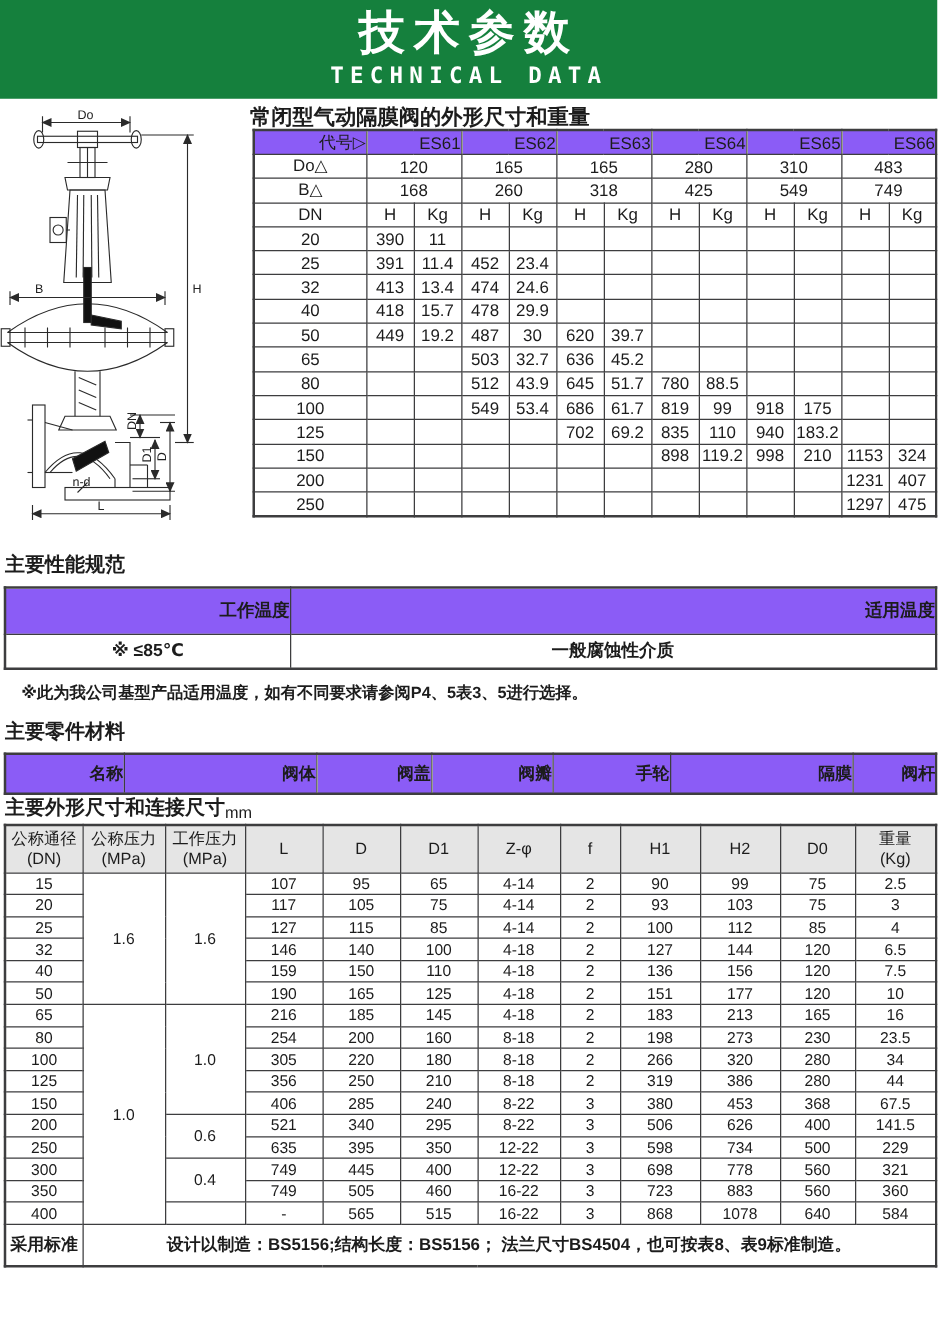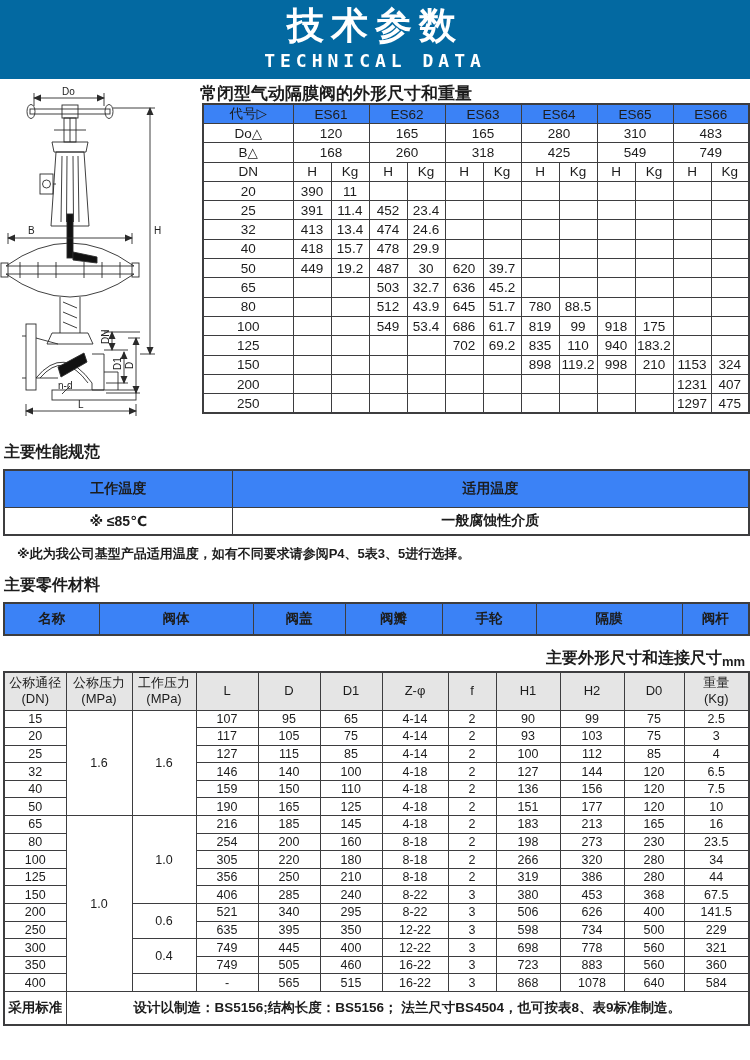--- a/index.html
+++ b/index.html
@@ -2,49 +2,49 @@
 <html><head>
 <meta charset="utf-8">
 <style>
   * { margin:0; padding:0; box-sizing:border-box; }
   html,body { width:750px; }
   body {
     height:1060px; position:relative; background:#fff; overflow:hidden;
     font-family:"Liberation Sans","DejaVu Sans",sans-serif; color:#1c1c1c;
   }
   
-  .banner { height:79px; background:#0369a1; text-align:center; overflow:hidden; }
+  .banner { height:79px; background:#15803d; text-align:center; overflow:hidden; }
   .banner-cn { color:#fff; font-size:37px; font-weight:bold; letter-spacing:7px; line-height:46px; padding-top:3px; }
   .banner-en { color:#fff; font-size:18px; font-weight:bold; letter-spacing:5px; line-height:24px;
                font-family:"DejaVu Sans Mono","Liberation Mono",monospace; }
   
   .sec1 { position:relative; height:349px; }
   .sec1-title { position:absolute; left:200px; top:3px; font-size:17px; font-weight:bold; }
   .diagram { position:absolute; left:0; top:7px; }
   .es-wrap { position:absolute; left:202px; top:24px; }
   table { border-collapse:collapse; table-layout:fixed; }
   td,th { border:1px solid #3d3d3f; text-align:center; vertical-align:middle; padding:0; font-weight:normal; overflow:hidden; }
   .t { border:2px solid #3d3d3f; }
-  .gray { background:#3b82f6; }
+  .gray { background:#8b5cf6;text-align:right; }
   .es { width:546px; }
   .es td,.es th { height:19.3px; font-size:13.5px; }
   
   .h2 { font-size:16px; font-weight:bold; margin:14px 0 6px 4px; }
   
   .perf { width:745px; margin-left:3px; }
   .perf th { height:37px; font-size:14px; font-weight:bold; }
   .perf td { height:28px; font-size:14px; font-weight:bold; }
   .note { font-size:13px; font-weight:bold; margin:9px 0 0 17px; }
   
   .mat { width:745px; margin-left:3px; margin-top:6px; }
   .mat th,.mat td { height:32px; font-size:13.5px; font-weight:bold; }
   
-  .dim-head { display:flex; justify-content:flex-end; align-items:flex-end; margin:12px 3px 2px 4px; }
+  .dim-head { display:flex; justify-content:flex-start; align-items:flex-end; margin:0 3px 2px 4px; }
   .dim-head .h2x { font-size:16px; font-weight:bold; }
-  .unit { font-size:13px; padding-right:2px;font-weight:bold; }
+  .unit { font-size:13px; padding-right:2px; }
   .dim { width:745px; margin-left:3px; }
   .dim th { height:38px; font-size:13px; white-space:pre-line; line-height:16px; background:#e5e5e5; }
   .dim td { height:17.6px; font-size:12.5px; }
   .dim .foot { height:33px; font-size:13.5px; font-weight:bold; }
   svg text { font-size:10px; fill:#222; font-family:"Liberation Sans","DejaVu Sans",sans-serif; }
 </style>
 </head>
 <body>
 
 <div class="banner">

